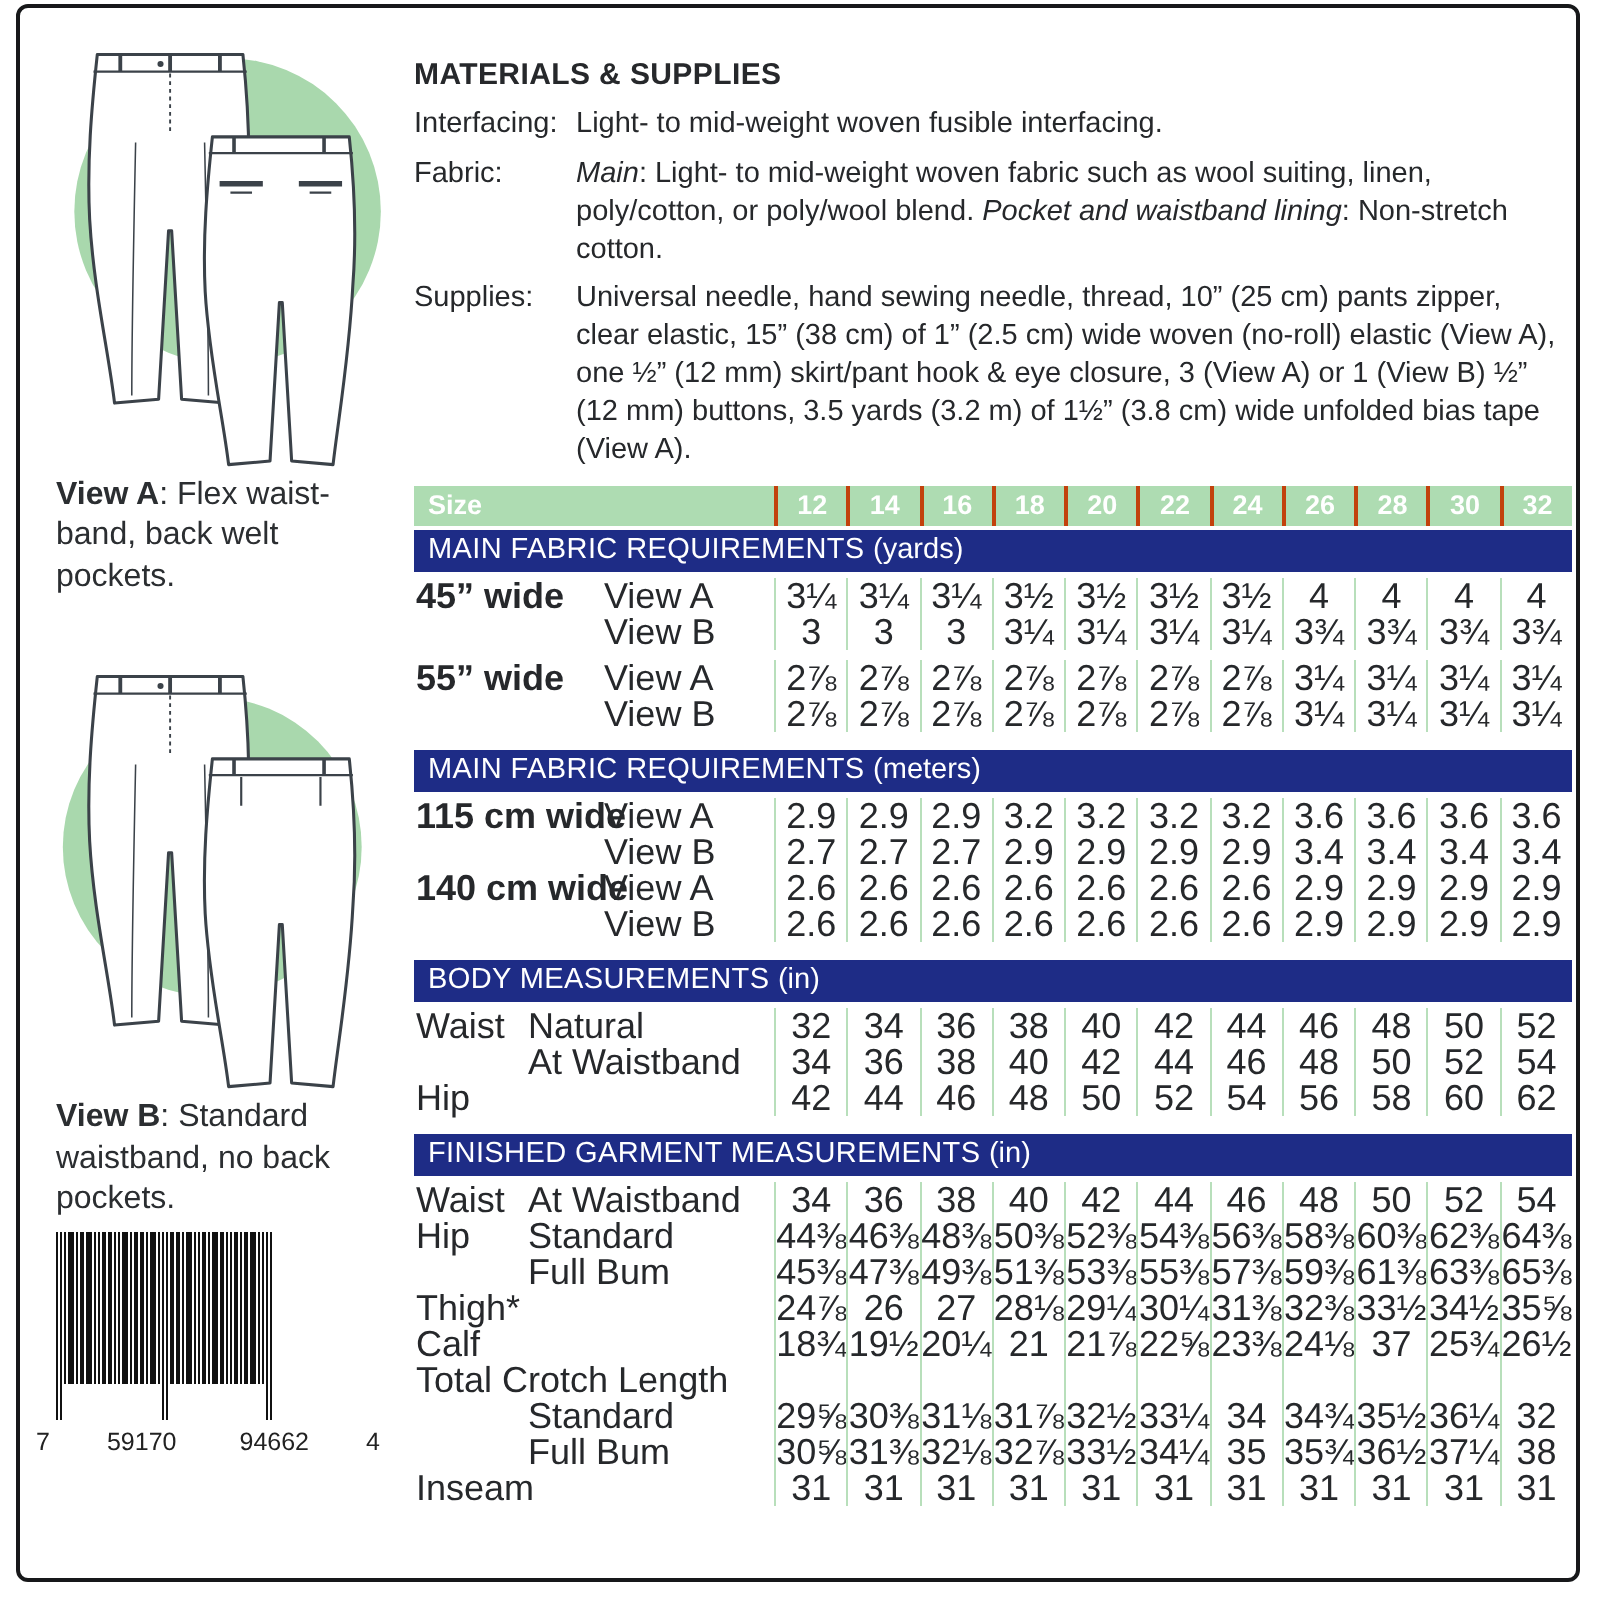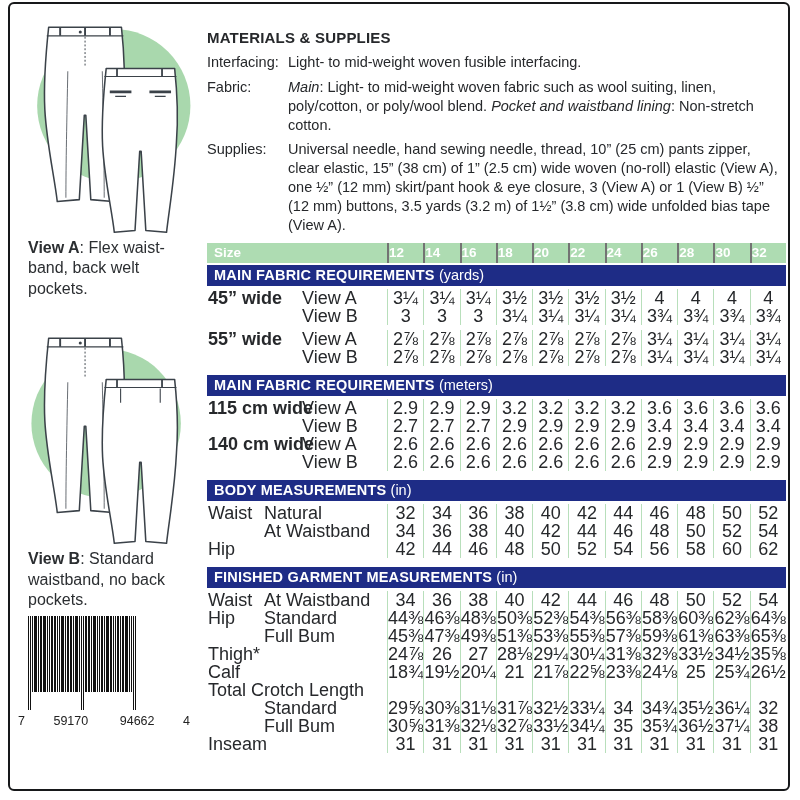--- a/index.html
+++ b/index.html
@@ -29,27 +29,27 @@
   .mat-title { font-size:15px; font-weight:bold; letter-spacing:.2px; margin:3px 0 7px 0; }
   .mat-row { display:flex; margin-bottom:6px; font-size:14.5px; line-height:1.3; }
   .mat-label { width:81px; flex:none; }
   .mat-text { flex:1; }
   .ital { font-style:italic; }
 
   
   .size-bar { display:flex; background:#aedcb2; color:#fff; font-weight:bold;
     font-size:13.5px; height:20px; line-height:20px; margin-top:8px; }
   .size-label { width:180px; box-sizing:border-box; padding-left:7px; flex:none; }
-  .size-cell { flex:1; text-align:left; border-left:2px solid #737373; }
+  .size-cell { flex:1; text-align:center; border-left:2px solid #c2410c; }
 
   .section { margin-top:9px; }
   #tables .section:first-child { margin-top:2px; }
   .sec-bar { background:#1e2c86; color:#fff; height:21px; line-height:21px;
     padding-left:7px; font-size:14.5px; margin-bottom:3px; }
-  .sec-title { font-weight:bold; letter-spacing:.2px;text-align:right; }
+  .sec-title { font-weight:normal; letter-spacing:.2px;text-align:right; }
   .sec-unit { font-weight:normal; }
 
   .t-row { display:flex; height:18px; line-height:18px; font-size:18px; }
   .t-row.gap { margin-top:5px; }
   .lab-area { width:180px; position:relative; flex:none; }
   .c1 { position:absolute; left:1px; white-space:nowrap; }
   .c2 { position:absolute; left:95px; white-space:nowrap; }
   .section.narrow-sub .c2 { left:57px; }
   .c2.indent { left:68px; }
   .span-label { position:absolute; left:1px; white-space:nowrap; }
@@ -440,21 +440,21 @@
                 <span class="c2"></span>
               </div>
               <span class="t-cell">18¾</span>
               <span class="t-cell">19½</span>
               <span class="t-cell">20¼</span>
               <span class="t-cell">21</span>
               <span class="t-cell">21⅞</span>
               <span class="t-cell">22⅝</span>
               <span class="t-cell">23⅜</span>
               <span class="t-cell">24⅛</span>
-              <span class="t-cell">25</span>
+              <span class="t-cell">37</span>
               <span class="t-cell">25¾</span>
               <span class="t-cell">26½</span>
             </div>
             <div class="t-row">
               <div class="lab-area">
                 <span class="span-label">Total Crotch Length</span>
               </div>
               <span class="t-cell"></span>
               <span class="t-cell"></span>
               <span class="t-cell"></span>

